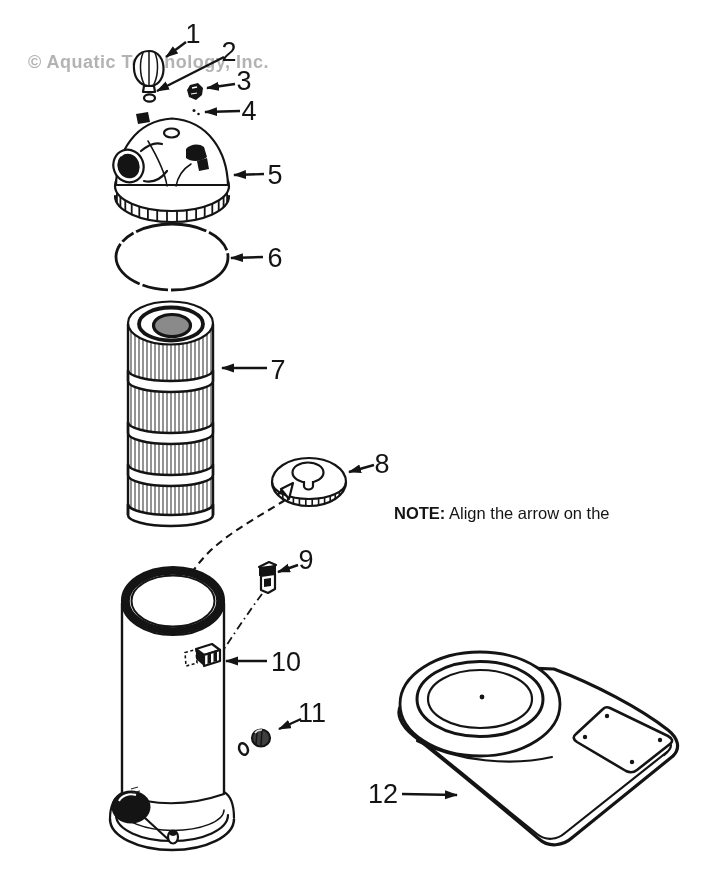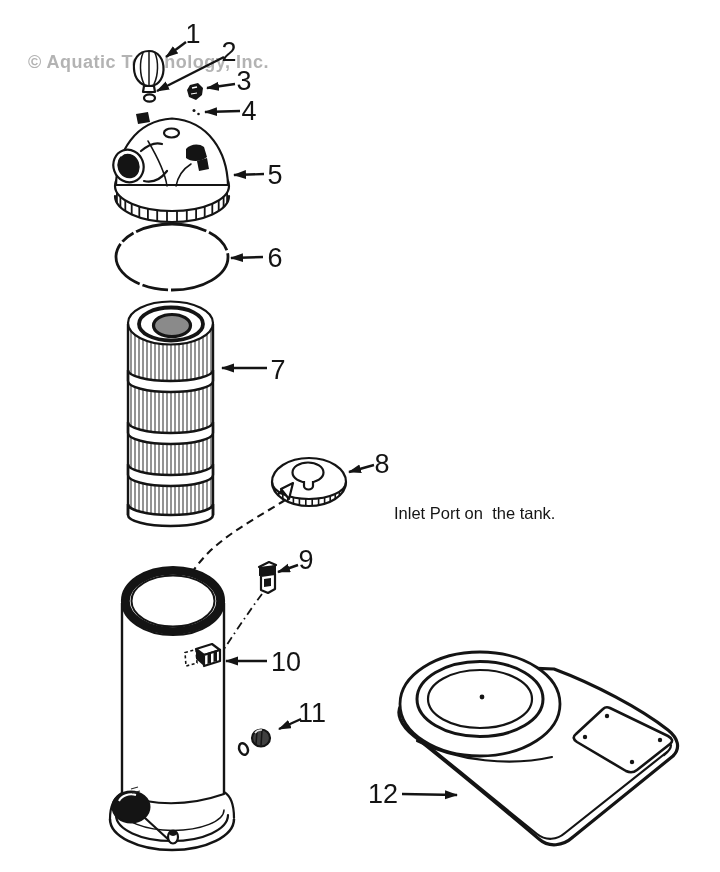--- a/index.html
+++ b/index.html
@@ -273,16 +273,16 @@
       <text class="lbl" x="278" y="379">7</text>
       <text class="lbl" x="382" y="473">8</text>
       <text class="lbl" x="306" y="569">9</text>
       <text class="lbl" x="286" y="671">10</text>
       <text class="lbl" x="312" y="722">11</text>
       <text class="lbl" x="383" y="803">12</text>
     </g>
   </svg>
 
   <div id="note">
-    <div>Inlet Port on  the tank.</div>
+    <div><span class="b">NOTE:</span><span> Align the arrow on the</span></div>
   </div>
 
 </div>
 
 </body></html>

